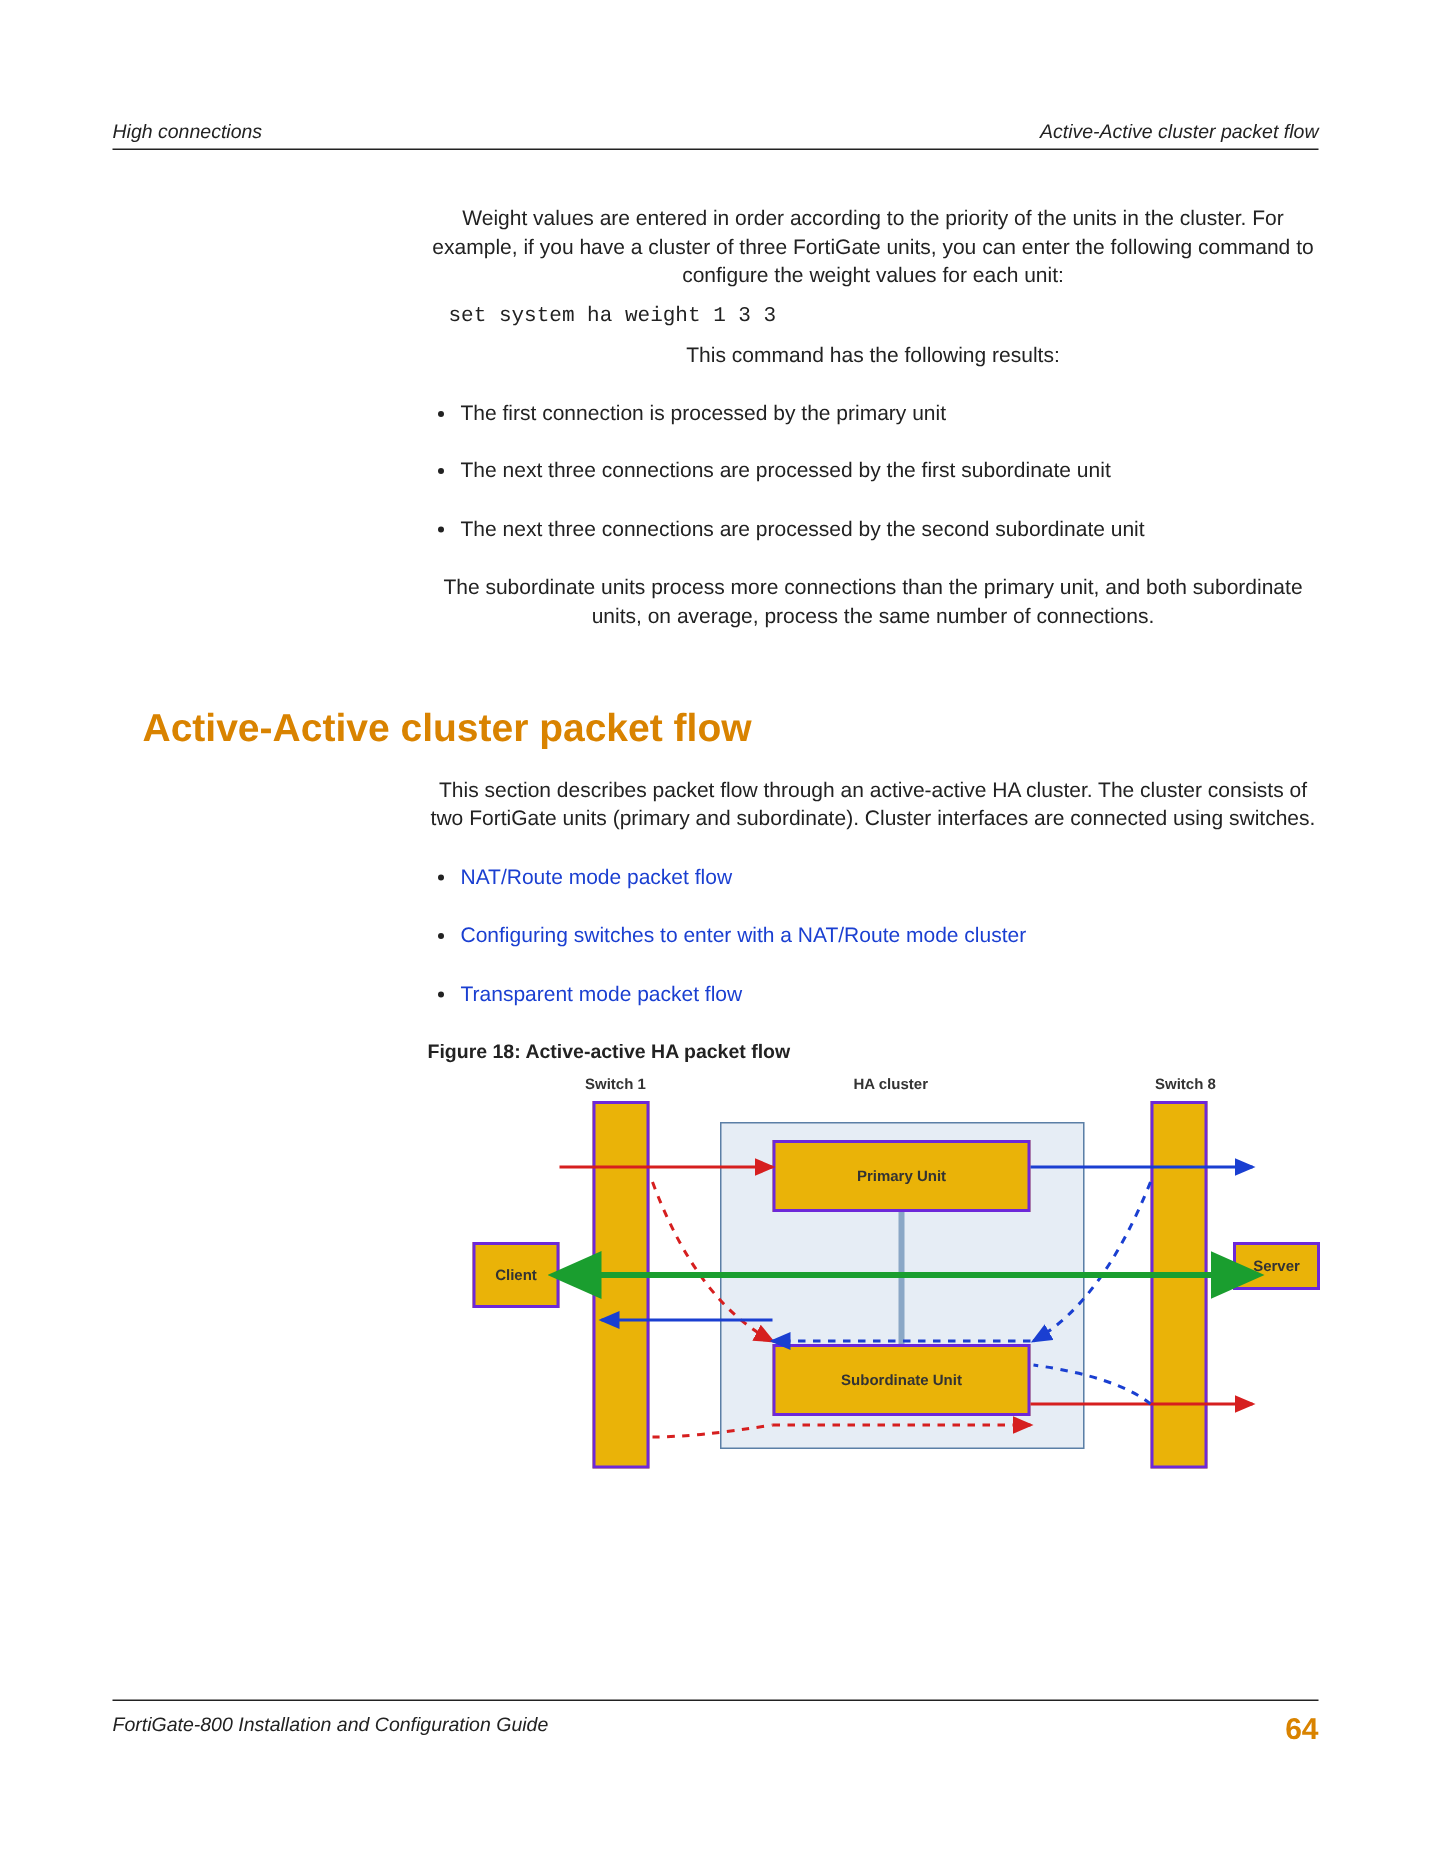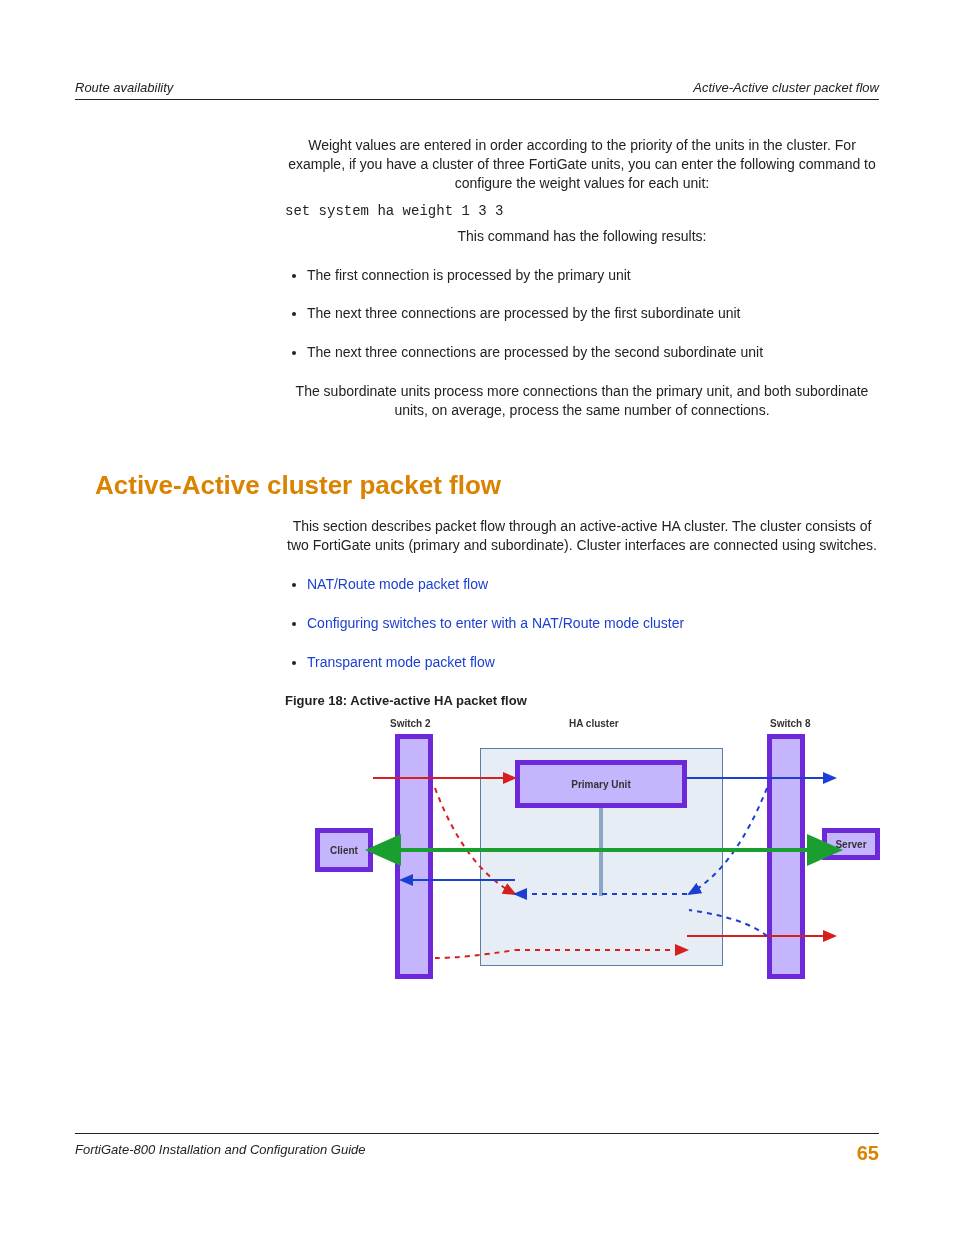--- a/index.html
+++ b/index.html
@@ -29,21 +29,21 @@
     margin-left: 210px;
   }
   .para {
     margin: 0 0 10px 0;
     line-height: 1.35;
     text-align: center;
   }
   .code {
     font-family: "Courier New", monospace;
     font-size: 14px;
-    margin: 8px 0 8px 0;
+    margin: 8px 0 8px 14px;
   }
   ul.bullets {
     margin: 4px 0 12px 0;
     padding-left: 22px;
   }
   ul.bullets li {
     margin: 20px 0;
     line-height: 1.35;
   }
   h1.section-title {
@@ -62,22 +62,22 @@
     margin: 22px 0 10px 0;
   }
   .diagram {
     position: relative;
     width: 590px;
     height: 270px;
     margin-left: 30px;
   }
   .box {
     position: absolute;
-    border: 5px solid #6d28d9;
-    background: #c4b5fd;
+    border: 2px solid #6d28d9;
+    background: #eab308;
     font-size: 10px;
     font-weight: bold;
     color: #333;
     display: flex;
     align-items: center;
     justify-content: center;
     box-sizing: border-box;
   }
   .clusterbox {
     position: absolute;
@@ -116,21 +116,21 @@
     color: #d98300;
     font-weight: bold;
     font-size: 20px;
   }
 </style>
 </head>
 <body>
 
 <div class="page">
   <div class="top-header">
-    <span>Route availability</span>
+    <span>High connections</span>
     <span>Active-Active cluster packet flow</span>
   </div>
 
   <div class="body-col">
     <p class="para">Weight values are entered in order according to the priority of the units in the cluster. For example, if you have a cluster of three FortiGate units, you can enter the following command to configure the weight values for each unit:</p>
     <div class="code">set system ha weight 1 3 3</div>
     <p class="para">This command has the following results:</p>
     <ul class="bullets">
       <li>The first connection is processed by the primary unit</li>
       <li>The next three connections are processed by the first subordinate unit</li>
@@ -146,34 +146,37 @@
     <ul class="bullets">
       <li><a class="link" href="#">NAT/Route mode packet flow</a></li>
       <li><a class="link" href="#">Configuring switches to enter with a NAT/Route mode cluster</a></li>
       <li><a class="link" href="#">Transparent mode packet flow</a></li>
     </ul>
 
     <div class="fig-caption">Figure 18: Active-active HA packet flow</div>
 
     <div class="diagram">
 
-      <div class="dlabel" style="left:75px; top:0;">Switch 2</div>
+      <div class="dlabel" style="left:75px; top:0;">Switch 1</div>
       <div class="dlabel" style="left:455px; top:0;">Switch 8</div>
       <div class="dlabel" style="left:254px; top:14;">HA cluster</div>
 
       <div class="clusterbox" style="left:165px; top:30px; width:243px; height:218px;"></div>
 
       <div class="box" style="left:80px; top:16px; width:38px; height:245px;"></div>
 
       <div class="box" style="left:452px; top:16px; width:38px; height:245px;"></div>
 
       <div class="box" style="left:200px; top:42px; width:172px; height:48px;">
         <span>Primary Unit</span>
       </div>
 
+      <div class="box" style="left:200px; top:178px; width:172px; height:48px;">
+        <span>Subordinate Unit</span>
+      </div>
 
       <div style="position:absolute; left:284px; top:90px; width:4px; height:88px; background:#8aa7c6;"></div>
 
       <div class="box" style="left:0px; top:110px; width:58px; height:44px;">
         <span>Client</span>
       </div>
 
       <div class="box" style="left:507px; top:110px; width:58px; height:32px;">
         <span>Server</span>
       </div>
@@ -214,15 +217,15 @@
 
         <line x1="372" y1="218" x2="520" y2="218" stroke="#d61f1f" stroke-width="2" marker-end="url(#arr-red)"></line>
 
         <path d="M452 218 Q430 200 374 192" stroke="#1a3fd1" stroke-width="2" fill="none" stroke-dasharray="5,5"></path>
       </svg>
     </div>
   </div>
 
   <div class="footer">
     <span class="footer-left">FortiGate-800 Installation and Configuration Guide</span>
-    <span class="footer-right">65</span>
+    <span class="footer-right">64</span>
   </div>
 </div>
 
 </body></html>

